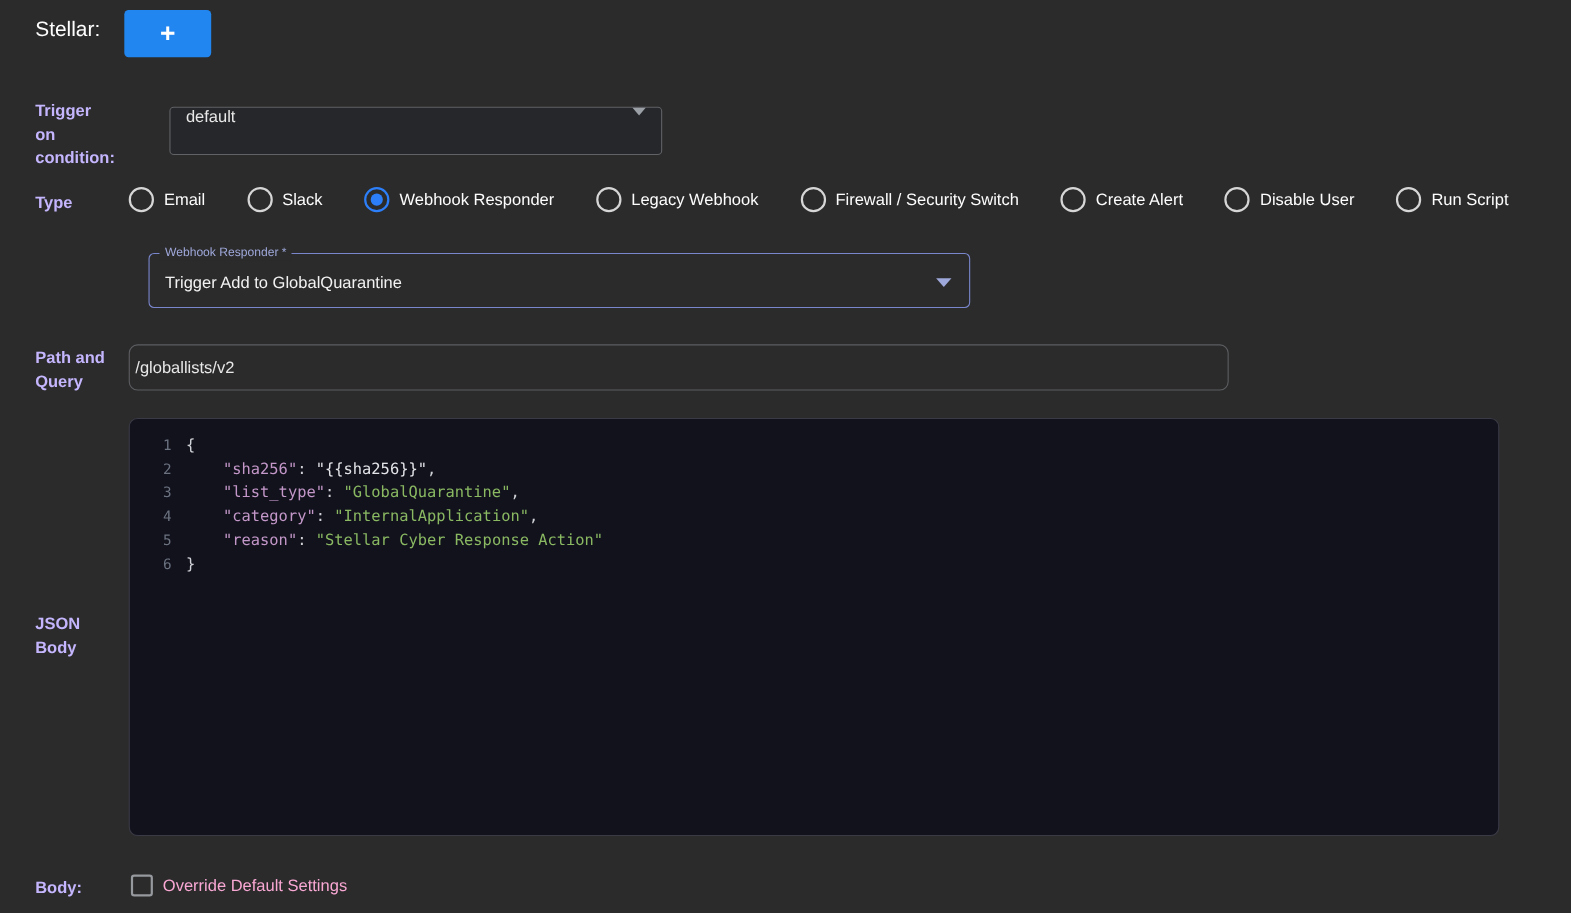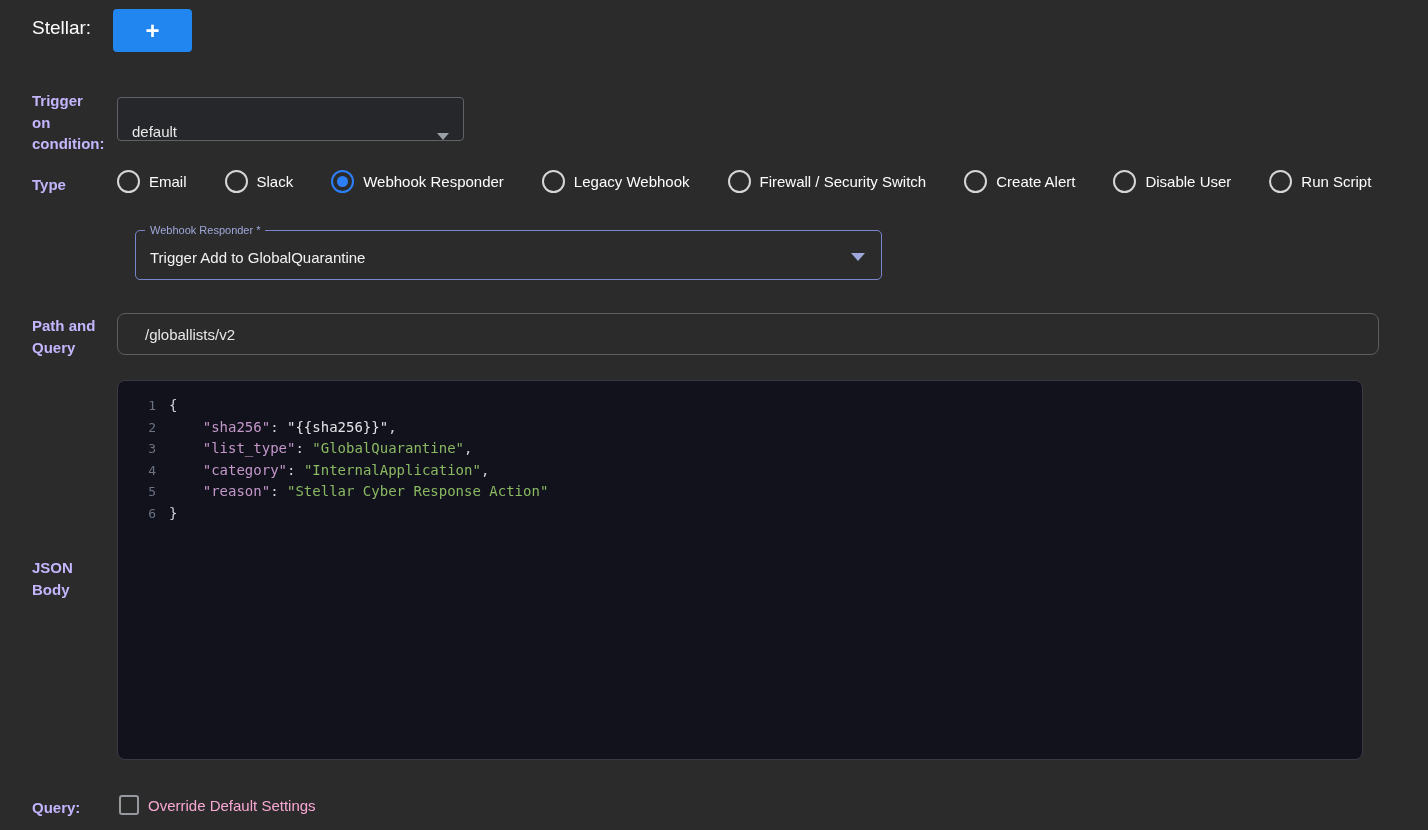--- a/index.html
+++ b/index.html
@@ -31,28 +31,29 @@
     width: 79px; height: 43px;
     background: var(--accent, #2186f0);
     border: none; border-radius: 4px;
     color: #fff; font-size: 24px; font-weight: bold;
     display: flex; align-items: center; justify-content: center;
     cursor: pointer; line-height: 1;
   }
 
   
   .trigger-select {
-    width: 347px; height: 44px;
+    width: 448px; height: 44px;
     background: #26272a;
     border: 1px solid #606266;
     border-radius: 4px;
-    display: flex; align-items: flex-end;
+    display: flex; align-items: flex-start;
     padding: 0 14px;
     font-size: 15px; color: #e8e8e8;
     cursor: pointer;
+    margin-left: 37px;
   }
   .caret-down {
     width: 0; height: 0;
     border-left: 6px solid transparent;
     border-right: 6px solid transparent;
     border-top: 7px solid #9aa0a6;
     margin-left: auto;
   }
 
   
@@ -89,26 +90,26 @@
     font-size: 11px; color: var(--outline-label, #9fa8da);
     line-height: 14px; font-weight: normal;
   }
   .outlined-select .caret-down {
     border-left-width: 7px; border-right-width: 7px;
     border-top: 8px solid var(--outline-label, #9fa8da);
   }
 
   
   .text-input {
-    width: 1262px; height: 42px;
+    width: 1000px; height: 42px;
     background: transparent;
     border: 1px solid #5c5e62;
     border-radius: 8px;
     color: #e8e8e8; font-size: 15px;
-    padding: 0 27px;
+    padding: 0 5px;
     font-family: "Liberation Sans", sans-serif;
     outline: none;
   }
 
   
   .code-editor {
     width: 1246px; height: 380px;
     background: var(--editor-bg, #12121d);
     border: 1px solid #3a3a46;
     border-radius: 8px;
@@ -232,19 +233,19 @@
         <div class="line-number">1</div>
         <div class="line-number">2</div>
         <div class="line-number">3</div>
         <div class="line-number">4</div>
         <div class="line-number">5</div>
         <div class="line-number">6</div>
       </div>
     <div class="editor-code"><div class="code-line"><span class="tok-plain">{</span></div><div class="code-line"><span class="tok-plain">    </span><span class="tok-key">"sha256"</span><span class="tok-plain">: </span><span class="tok-tpl">"{{sha256}}"</span><span class="tok-plain">,</span></div><div class="code-line"><span class="tok-plain">    </span><span class="tok-key">"list_type"</span><span class="tok-plain">: </span><span class="tok-str">"GlobalQuarantine"</span><span class="tok-plain">,</span></div><div class="code-line"><span class="tok-plain">    </span><span class="tok-key">"category"</span><span class="tok-plain">: </span><span class="tok-str">"InternalApplication"</span><span class="tok-plain">,</span></div><div class="code-line"><span class="tok-plain">    </span><span class="tok-key">"reason"</span><span class="tok-plain">: </span><span class="tok-str">"Stellar Cyber Response Action"</span></div><div class="code-line"><span class="tok-plain">}</span></div></div>
   </div>
 
-  <div class="abs field-label" style="left:32px; top:797px;">Query:</div>
+  <div class="abs field-label" style="left:32px; top:797px;">Body:</div>
   <div class="abs checkbox-row" style="left:119px; top:795px;">
     <span class="checkbox-box"></span>
     <span class="checkbox-label">Override Default Settings</span>
   </div>
 
 </div>
 
 </body></html>

